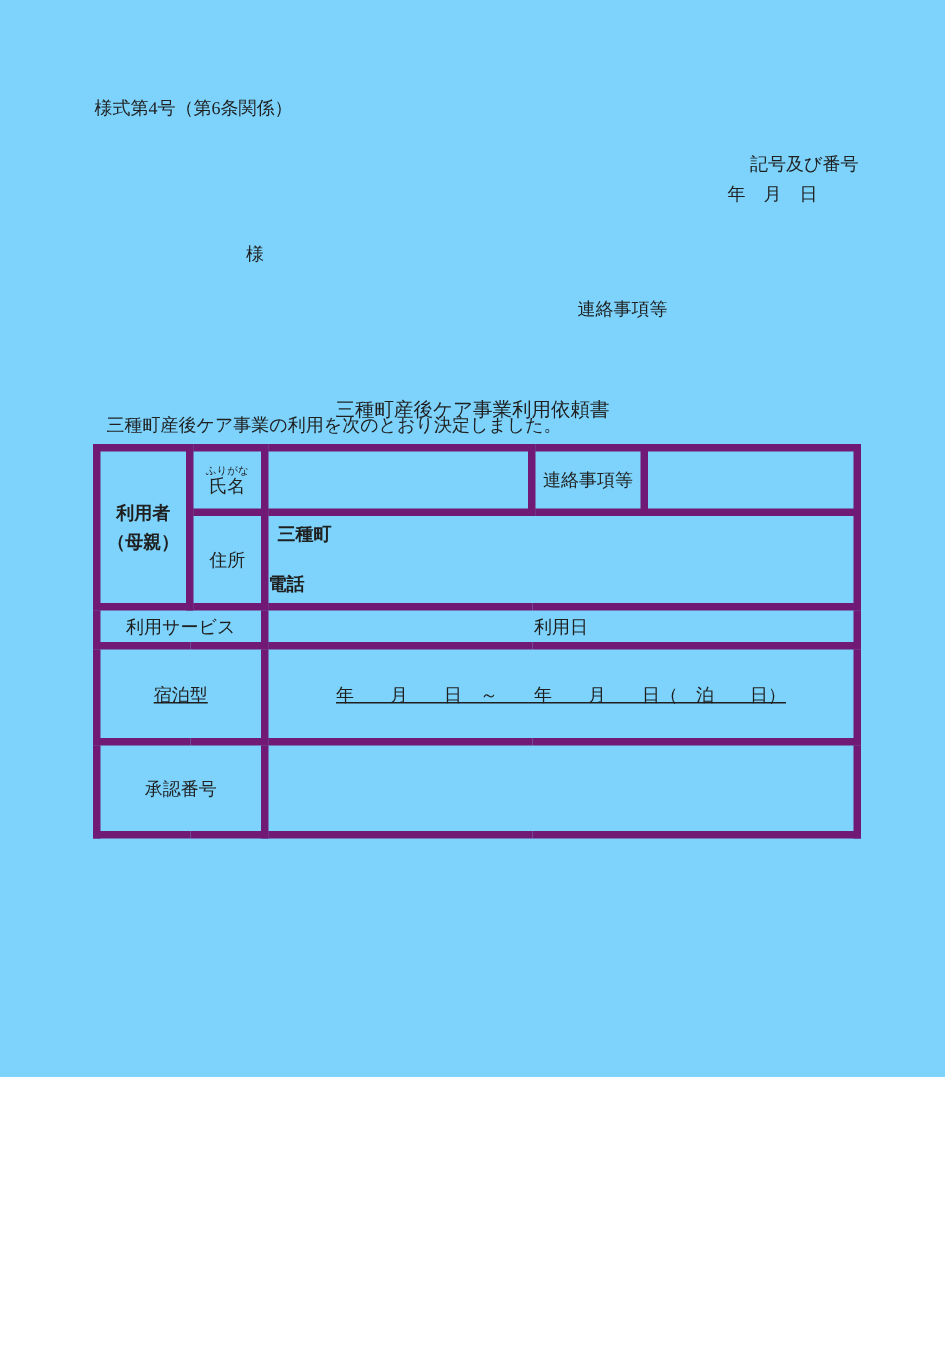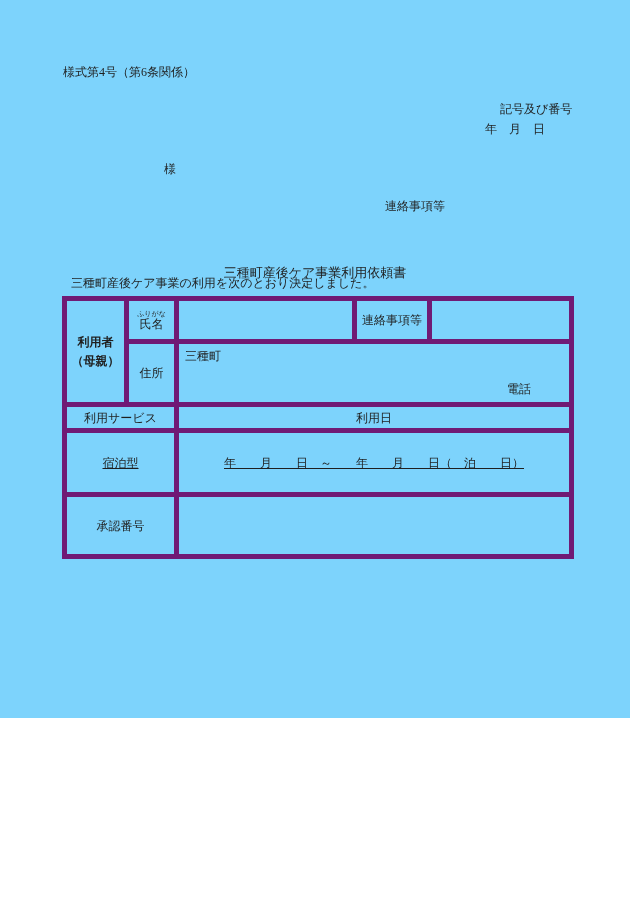--- a/index.html
+++ b/index.html
@@ -55,33 +55,33 @@
   .name-cell .furigana {
     font-size: 7px;
     line-height: 8px;
     display: block;
   }
   .name-cell .name-label {
     font-size: 12px;
     line-height: 13px;
     display: block;
   }
-  .address-content-cell { position: relative; }
+  .address-content-cell { position: relative; font-weight: bold; }
   .address-city {
     position: absolute;
     left: 6px;
     top: 5px;
     white-space: pre;
   }
   .phone-label {
     position: absolute;
     left: 0;
     right: 38px;
     bottom: 6px;
-    text-align: right;
+    text-align: left;
     white-space: pre;
   }
   .date-range { white-space: pre; }
 </style>
 </head>
 <body>
 
 <div class="page">
 
   <div class="abs form-number">様式第4号（第6条関係）</div>

